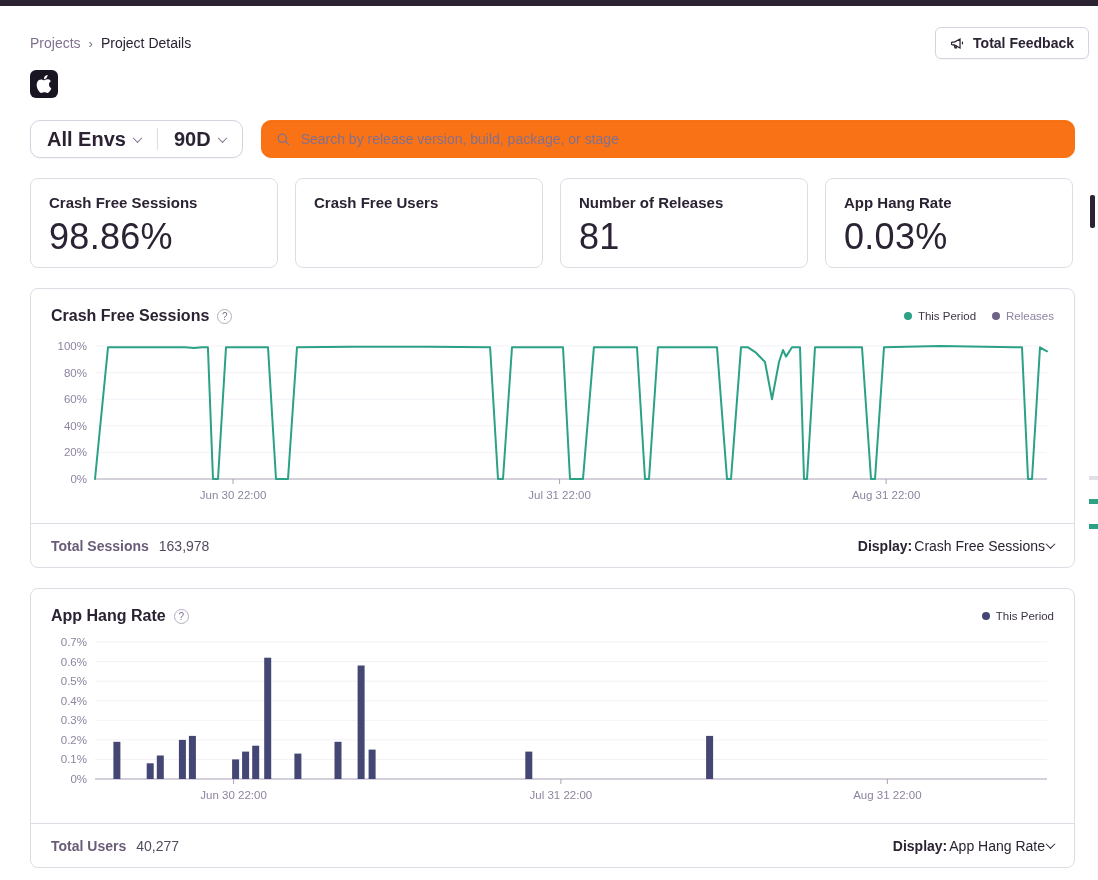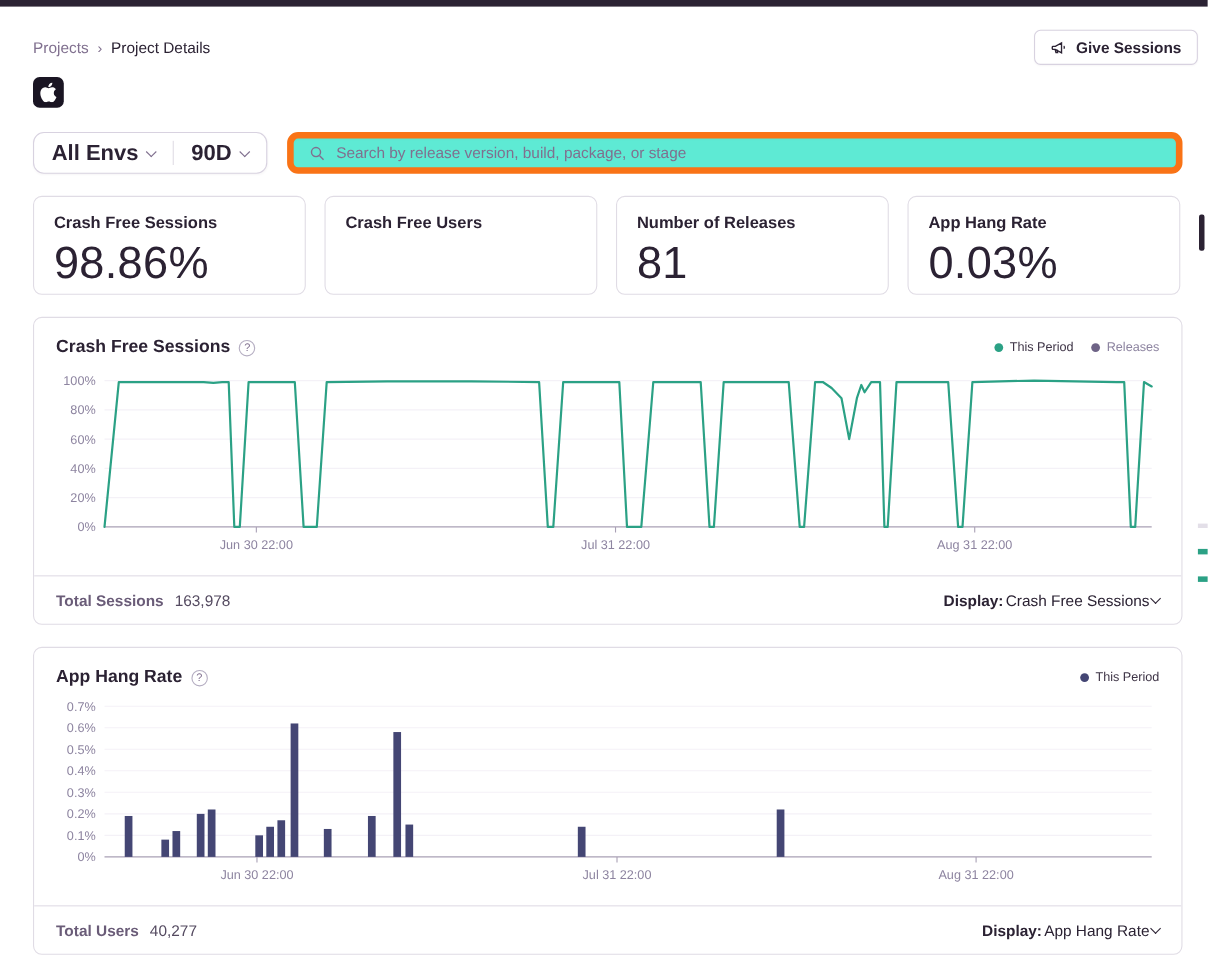--- a/index.html
+++ b/index.html
@@ -29,32 +29,32 @@
   
   .filter-row { display:flex; align-items:stretch; gap:18px; margin-top:22px; height:38px; }
   .pill-group { display:flex; align-items:center; background:#fff; border:1px solid #d8d2e0;
     border-radius:10px; box-shadow:0 1px 2px rgba(43,34,51,.04); }
   .pill-item { display:flex; align-items:center; gap:8px; padding:0 16px; font-size:20px; font-weight:700;
     cursor:pointer; height:100%; }
   .pill-div { width:1px; height:22px; background:#e0dce5; }
   .chev { width:7px; height:7px; border-right:1.5px solid #80708f; border-bottom:1.5px solid #80708f;
     transform:rotate(45deg) translate(-1px,-1px); display:inline-block; }
   .chev.dark { border-color:#2b2233; }
-  .search-box { flex:1; display:flex; align-items:center; gap:10px; border:6px solid #f97316;
-    border-radius:10px; background:#5eead4; padding:0 14px; box-shadow:inset 0 1px 2px rgba(43,34,51,.03); }
+  .search-box { flex:1; display:flex; align-items:center; gap:10px; border:1px solid #f97316;
+    border-radius:10px; background:#f97316; padding:0 14px; box-shadow:inset 0 1px 2px rgba(43,34,51,.03); }
   .search-box input { border:none; outline:none; flex:1; font-size:14px; color:#2b2233;
     font-family:"Liberation Sans", sans-serif; background:transparent; }
   .search-box input::placeholder { color:#80708f; }
 
   
   .cards-row { display:flex; gap:17px; margin-top:20px; }
   .stat-card { width:248px; height:90px; border:1px solid #e0dce5; border-radius:8px; background:#fff;
     padding:15px 18px; }
   .stat-label { font-size:15px; font-weight:700; color:#2b2233; }
-  .stat-value { font-size:41px; font-weight:400; color:#2b2233; margin-top:5px; letter-spacing:.3px; }
+  .stat-value { font-size:36px; font-weight:400; color:#2b2233; margin-top:5px; letter-spacing:.3px; }
 
   
   .panel { border:1px solid #e0dce5; border-radius:8px; background:#fff; margin-top:20px; height:280px;
     display:flex; flex-direction:column; overflow:hidden; }
   .panel-head { display:flex; align-items:center; justify-content:space-between; padding:14px 20px 4px 20px; height:44px; }
   .panel-title-wrap { display:flex; align-items:center; gap:8px; }
   .panel-title { font-size:16px; font-weight:700; color:#2b2233; }
   .help-icon { width:15px; height:15px; border:1px solid #b5aec2; border-radius:50%; color:#80708f;
     font-size:10px; display:flex; align-items:center; justify-content:center; cursor:pointer; }
   .legend { display:flex; align-items:center; gap:16px;justify-content:center; }
@@ -89,21 +89,21 @@
         <span class="crumb-current">Project Details</span>
       </nav>
       <button class="feedback-btn">
         <span style="display:flex">
           <svg width="15" height="15" viewBox="0 0 16 16" fill="none" stroke="#2b2233" stroke-width="1.3">
             <path d="M2.5 6.5h2.2l6-3.3v9.6l-6-3.3H2.5a.8.8 0 0 1-.8-.8v-1.4a.8.8 0 0 1 .8-.8z"></path>
             <path d="M4.5 9.7l.8 3h1.6l-.7-3"></path>
             <path d="M12.8 6.2c.8.4.8 2.2 0 2.6"></path>
           </svg>
         </span>
-        <span>Give Sessions</span>
+        <span>Total Feedback</span>
       </button>
     </div>
 
     <div class="title-row">
       <span class="platform-icon">
         <svg width="18" height="18" viewBox="0 0 24 24" fill="#ffffff">
           <path d="M12.152 6.896c-.948 0-2.415-1.078-3.96-1.04-2.04.027-3.91 1.183-4.961 3.014-2.117 3.675-.546 9.103 1.519 12.09 1.013 1.454 2.208 3.09 3.792 3.039 1.52-.065 2.09-.987 3.935-.987 1.831 0 2.35.987 3.96.948 1.637-.026 2.676-1.48 3.676-2.948 1.156-1.688 1.636-3.325 1.662-3.415-.039-.013-3.182-1.221-3.22-4.857-.026-3.04 2.48-4.494 2.597-4.559-1.429-2.09-3.623-2.324-4.39-2.376-2-.156-3.675 1.09-4.61 1.09zM15.53 3.83c.843-1.012 1.4-2.427 1.245-3.83-1.207.052-2.662.805-3.532 1.818-.78.896-1.454 2.338-1.273 3.714 1.338.104 2.715-.688 3.559-1.701"></path>
         </svg>
       </span>
     </div>

